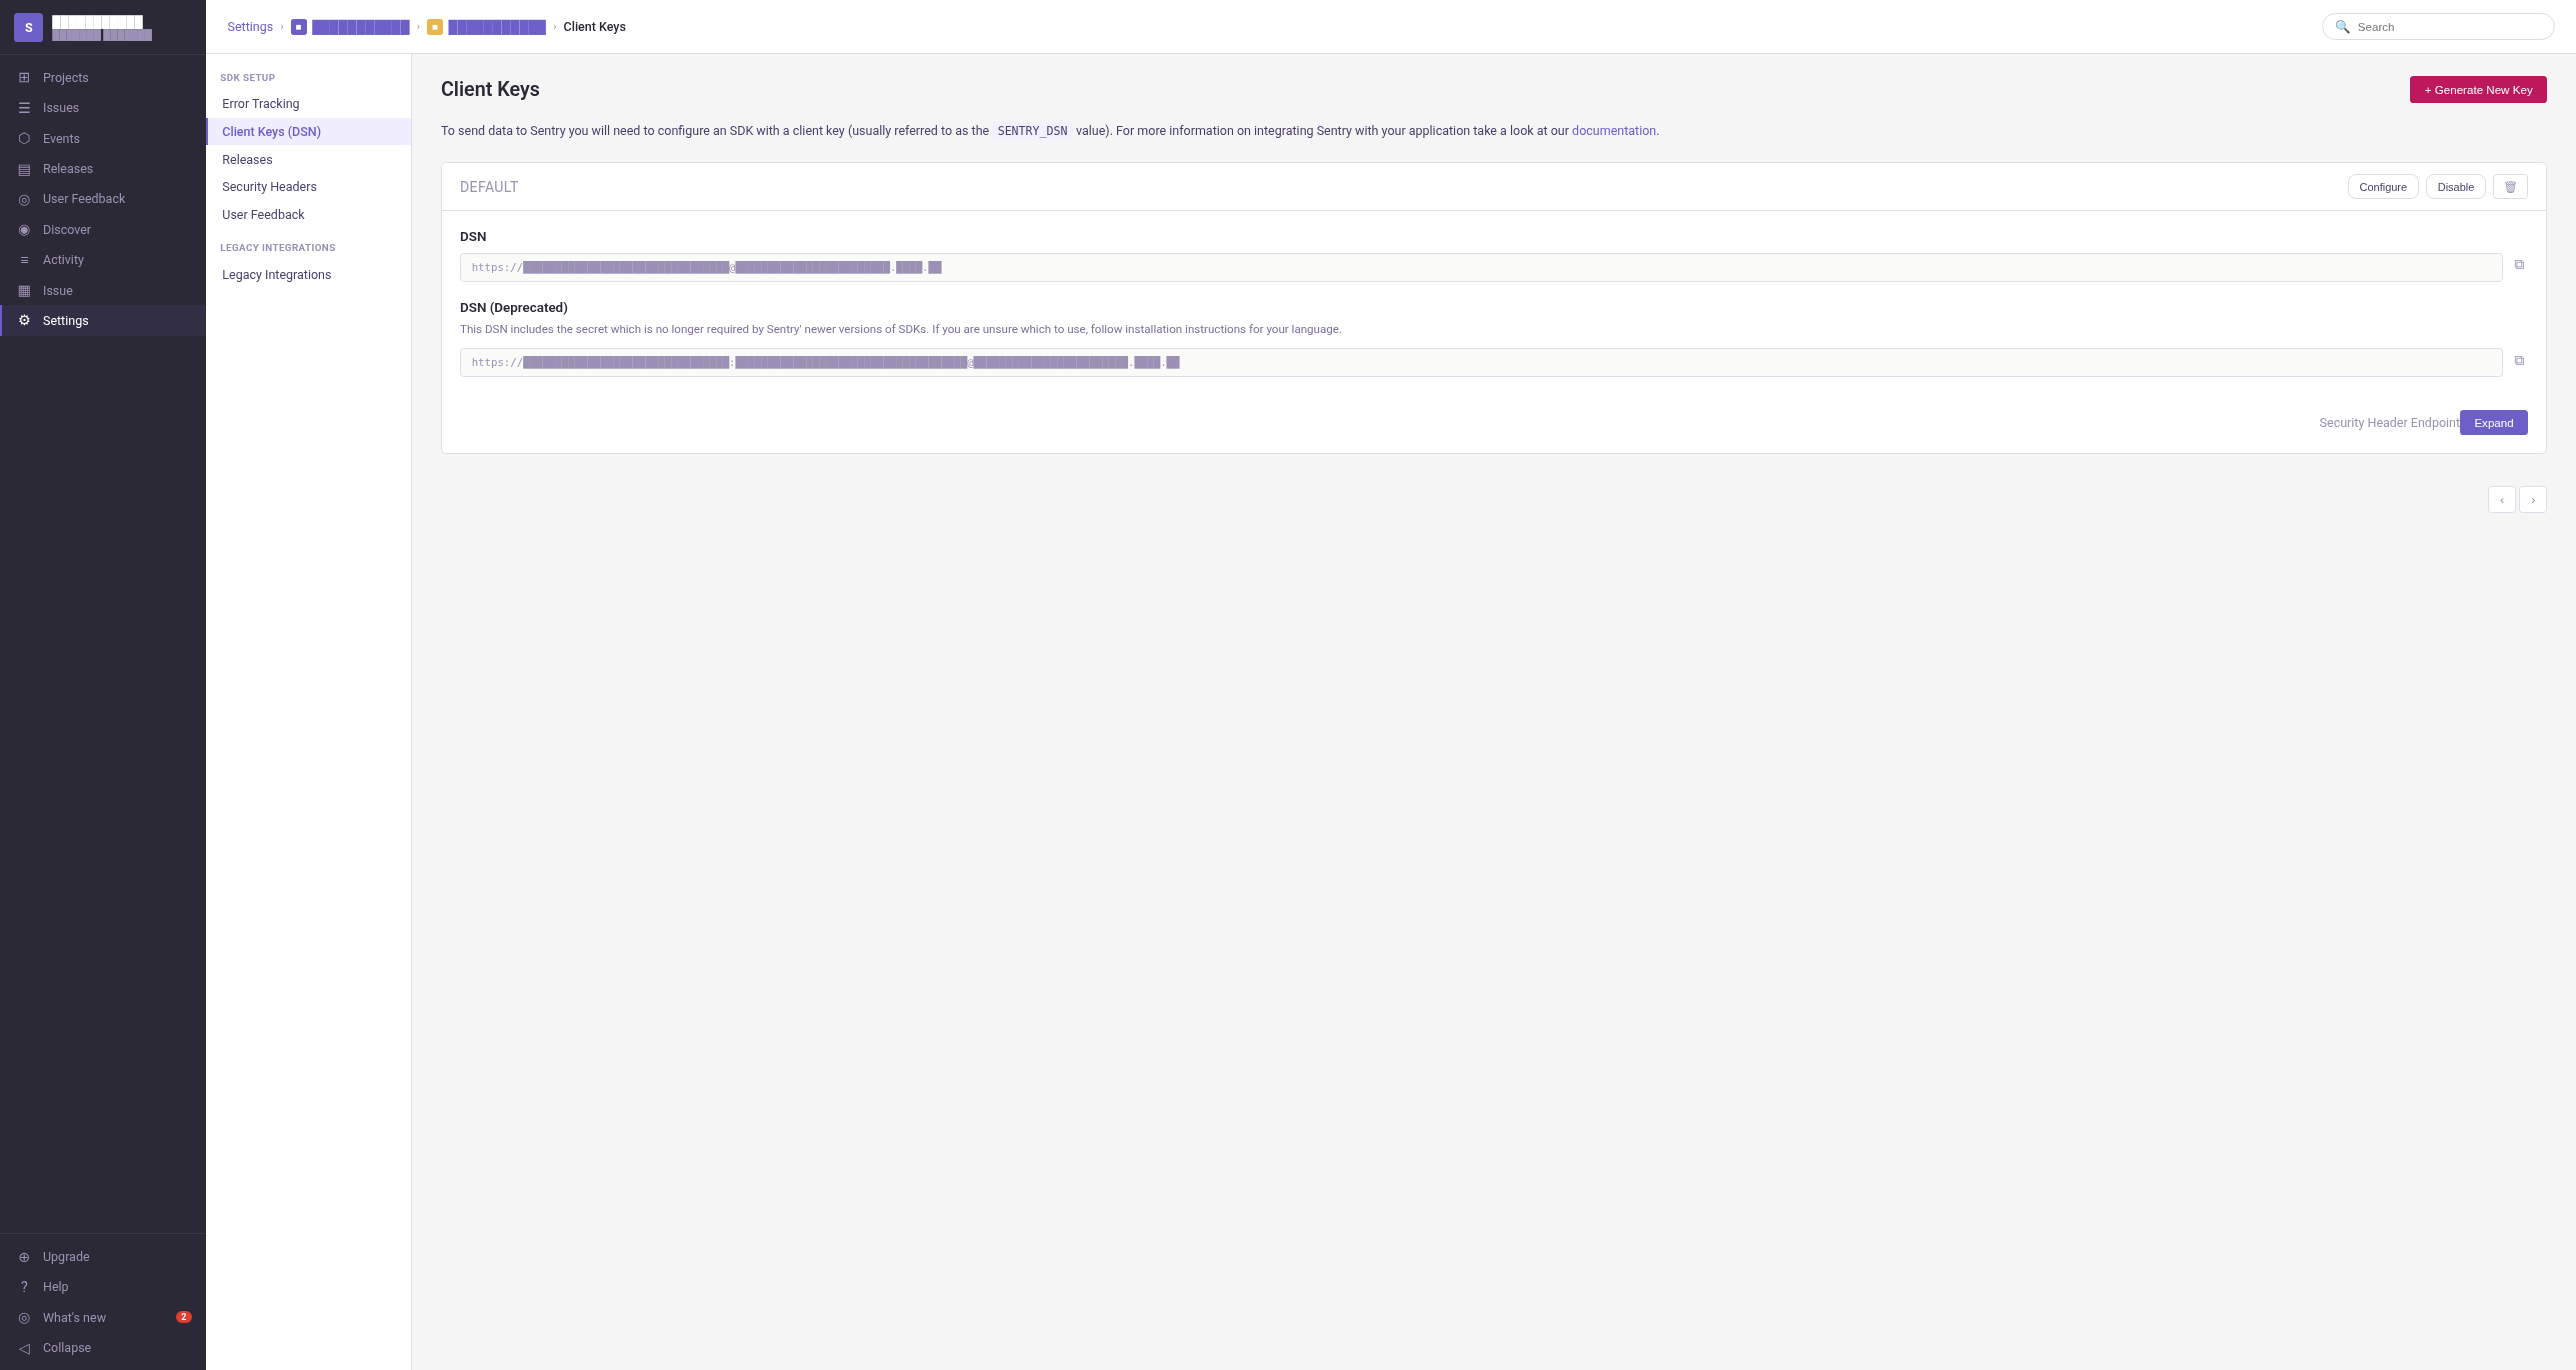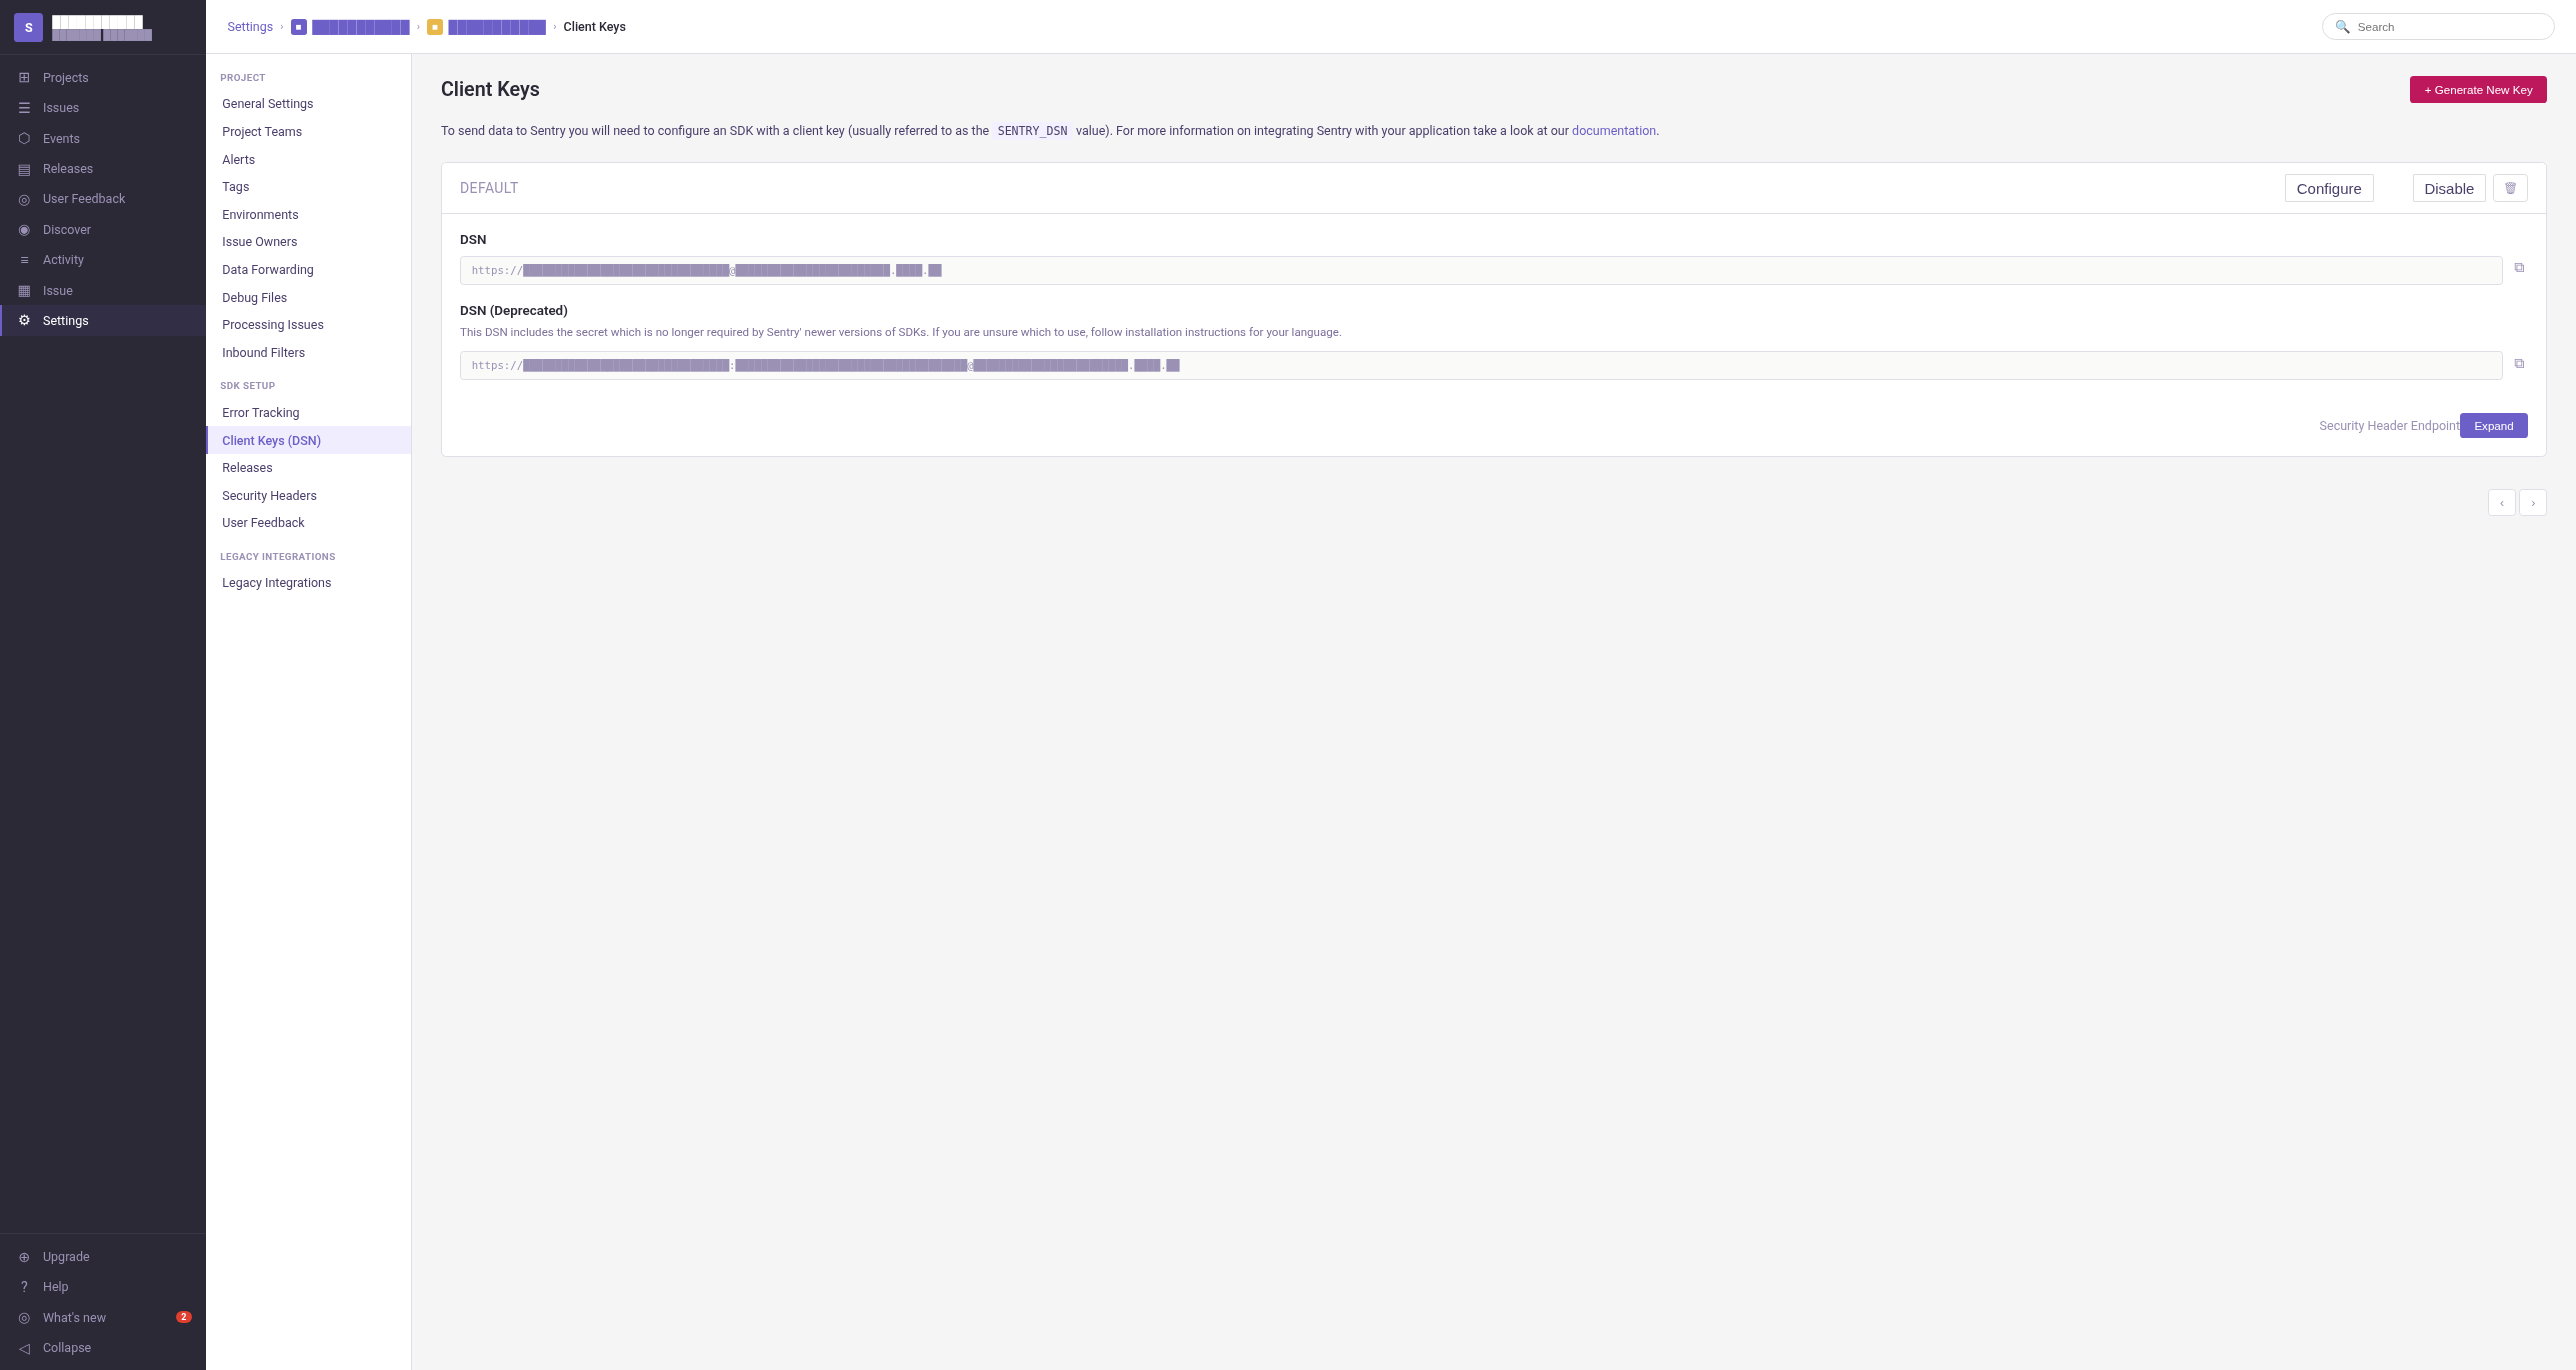--- a/index.html
+++ b/index.html
@@ -287,25 +287,24 @@
       letter-spacing: 0.4px;
     }
     .dsn-card-actions {
       display: flex;
       gap: 7.2px;
     }
     .btn-secondary {
       border: 0.9px solid #ddd;
       background: #fff;
       color: #4a3f6b;
-      border-radius: 1px;
+      border-radius: 8px;
       padding: 4.5px 10.7px;
-      font-size: 15px;
-      cursor: pointer;
-      margin-left: 32px;
+      font-size: 11px;
+      cursor: pointer;
     }
     .btn-icon {
       border: 0.9px solid #ddd;
       background: #fff;
       color: #9a91b4;
       border-radius: 3.6px;
       padding: 4.5px 9px;
       font-size: 11.6px;
       cursor: pointer;
     }
@@ -494,33 +493,20 @@
     <div class="search-bar">
       <span class="search-icon-char">🔍</span>
       <input type="text" placeholder="Search" style="">
     </div>
   </div>
 
   <div class="content-area">
 
     <div class="secondary-sidebar">
       <div class="secondary-sidebar-section">
-        <div class="secondary-sidebar-section-title">PROJECT</div>
-        <a class="secondary-sidebar-item">General Settings</a>
-        <a class="secondary-sidebar-item">Project Teams</a>
-        <a class="secondary-sidebar-item">Alerts</a>
-        <a class="secondary-sidebar-item">Tags</a>
-        <a class="secondary-sidebar-item">Environments</a>
-        <a class="secondary-sidebar-item">Issue Owners</a>
-        <a class="secondary-sidebar-item">Data Forwarding</a>
-        <a class="secondary-sidebar-item">Debug Files</a>
-        <a class="secondary-sidebar-item">Processing Issues</a>
-        <a class="secondary-sidebar-item">Inbound Filters</a>
-      </div>
-      <div class="secondary-sidebar-section">
         <div class="secondary-sidebar-section-title">SDK SETUP</div>
         <a class="secondary-sidebar-item">Error Tracking</a>
         <a class="secondary-sidebar-item active">Client Keys (DSN)</a>
         <a class="secondary-sidebar-item">Releases</a>
         <a class="secondary-sidebar-item">Security Headers</a>
         <a class="secondary-sidebar-item">User Feedback</a>
       </div>
       <div class="secondary-sidebar-section">
         <div class="secondary-sidebar-section-title">LEGACY INTEGRATIONS</div>
         <a class="secondary-sidebar-item">Legacy Integrations</a>

